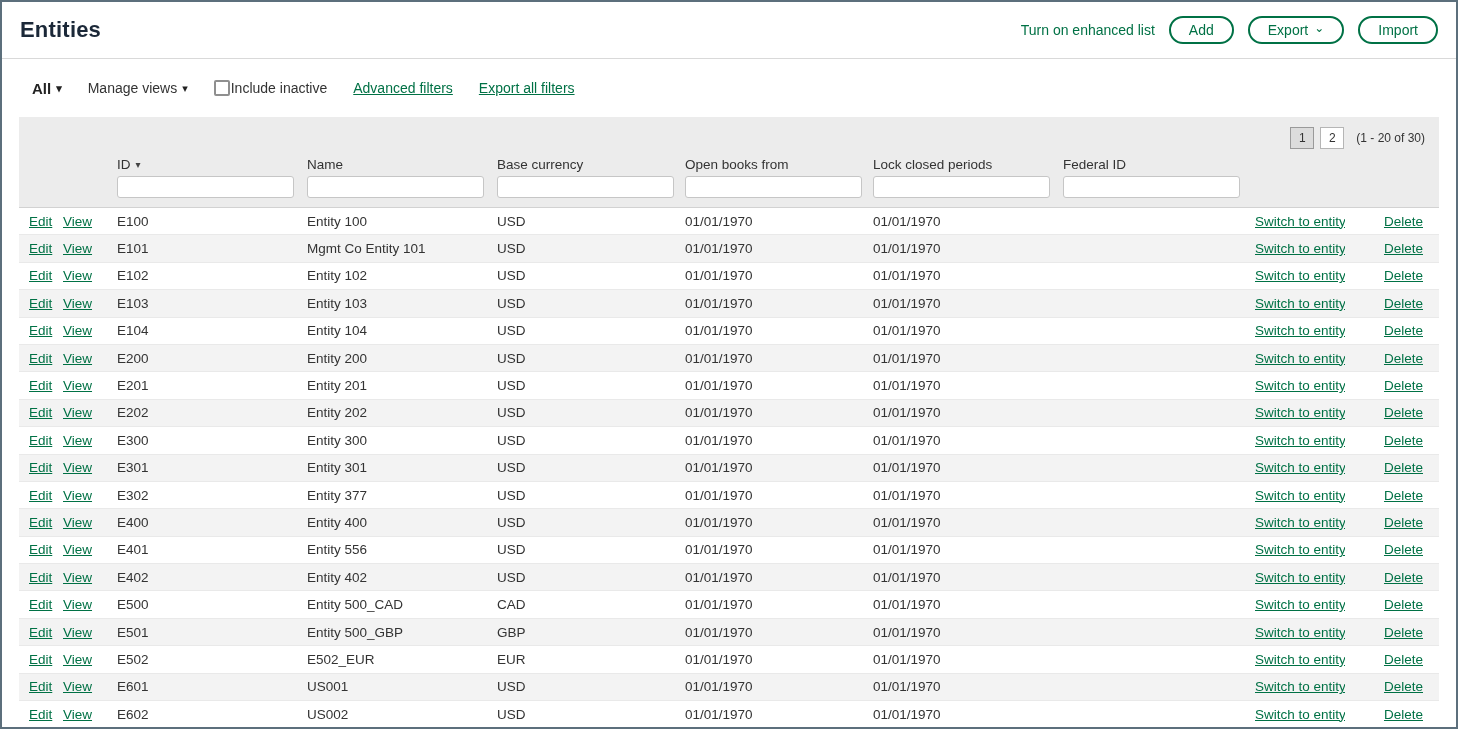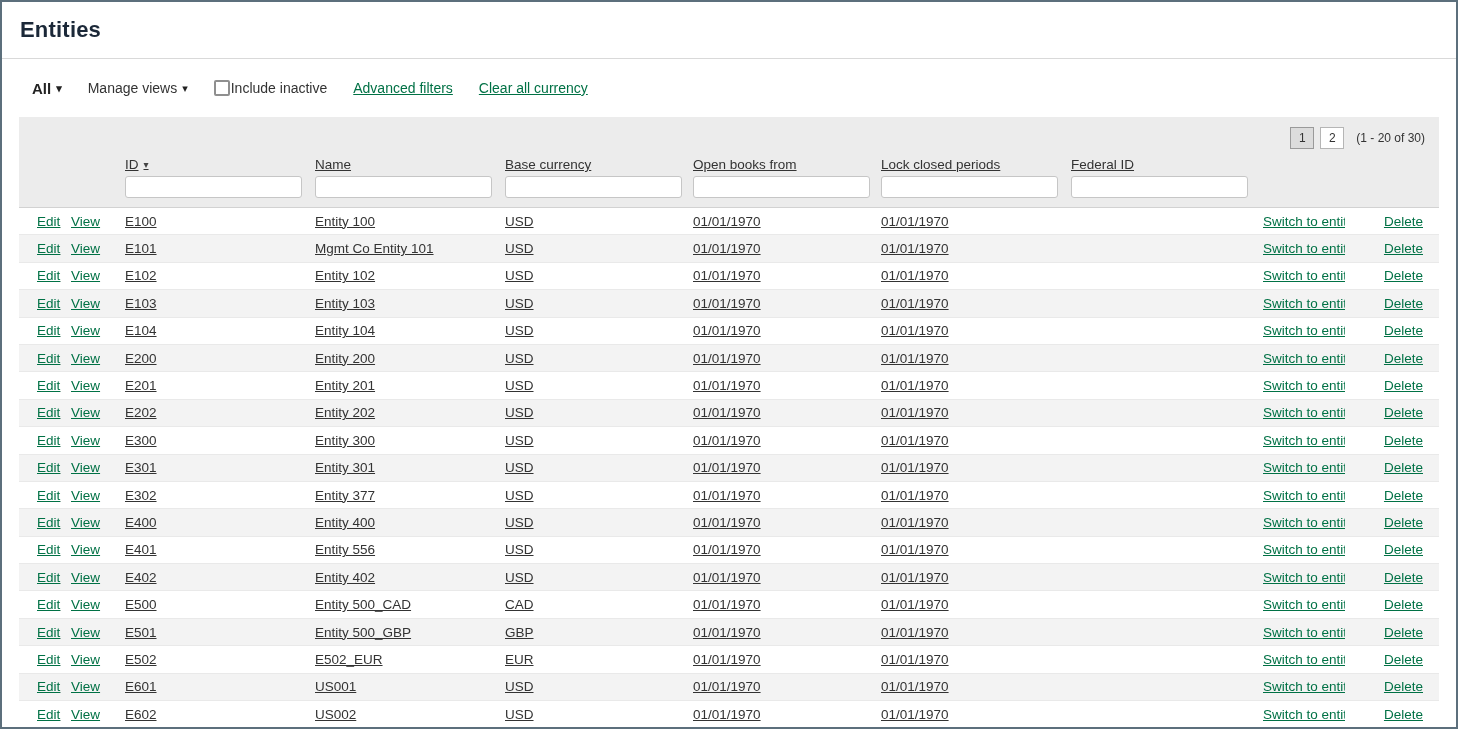--- a/index.html
+++ b/index.html
@@ -105,23 +105,22 @@
   .page-btn.active {
     background: #dcdcdc;
     border-color: #9a9a9a;
   }
   .range-text { margin-left: 6px; }
 
   .grid {
     display: grid;
     grid-template-columns: 34px 54px 190px 190px 188px 188px 190px 192px 1fr 78px;
     align-items: center;
-    padding-left: 18px;
+    padding-left: 10px;
     padding-right: 16px;
-    text-decoration: underline;
   }
   .col-headers {
     font-size: 13.5px; color: #333;
     padding-top: 2px; padding-bottom: 4px;
   }
   .col-headers .hcell { display: flex; align-items: center; gap: 5px; }
   .sort-icon { font-size: 10px; color: #444; }
 
   .filter-row { padding-bottom: 9px; }
   .filter-row input {
@@ -147,37 +146,46 @@
   .cell-right { text-align: right; }
   .cell { white-space: nowrap; overflow: hidden; }
 </style>
 </head>
 <body>
 
 <div class="frame">
 
   <header class="page-header">
     <h1 class="page-title">Entities</h1>
+    <div class="header-actions">
+      <a class="enhanced-link">Turn on enhanced list</a>
+      <button class="pill">Add</button>
+      <button class="pill">
+        <span>Export</span>
+        <span class="chev">⌄</span>
+      </button>
+      <button class="pill">Import</button>
+    </div>
   </header>
 
   <div class="filter-bar">
     <div class="view-dd">
       <span>All</span>
       <span class="caret">▾</span>
     </div>
     <div class="manage-views">
       <span>Manage views</span>
       <span class="caret">▾</span>
     </div>
     <label class="chk-label">
       <span class="checkbox"></span>
       <span>Include inactive</span>
     </label>
     <a class="green-link">Advanced filters</a>
-    <a class="green-link">Clear all currency</a>
+    <a class="green-link">Export all filters</a>
   </div>
 
   <div class="table-wrap">
 
     <div class="table-head-band">
 
       <div class="pagination">
         <button class="page-btn active">1</button>
         <button class="page-btn">2</button>
         <span class="range-text">(1 - 20 of 30)</span>

